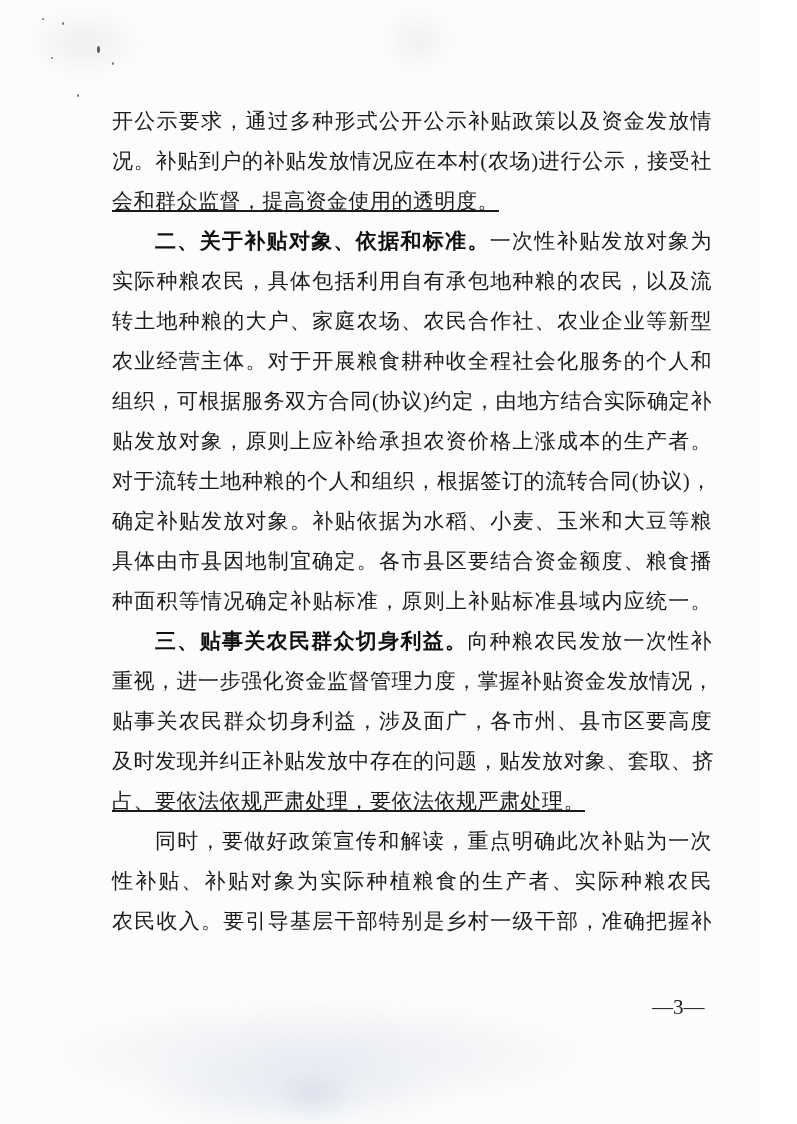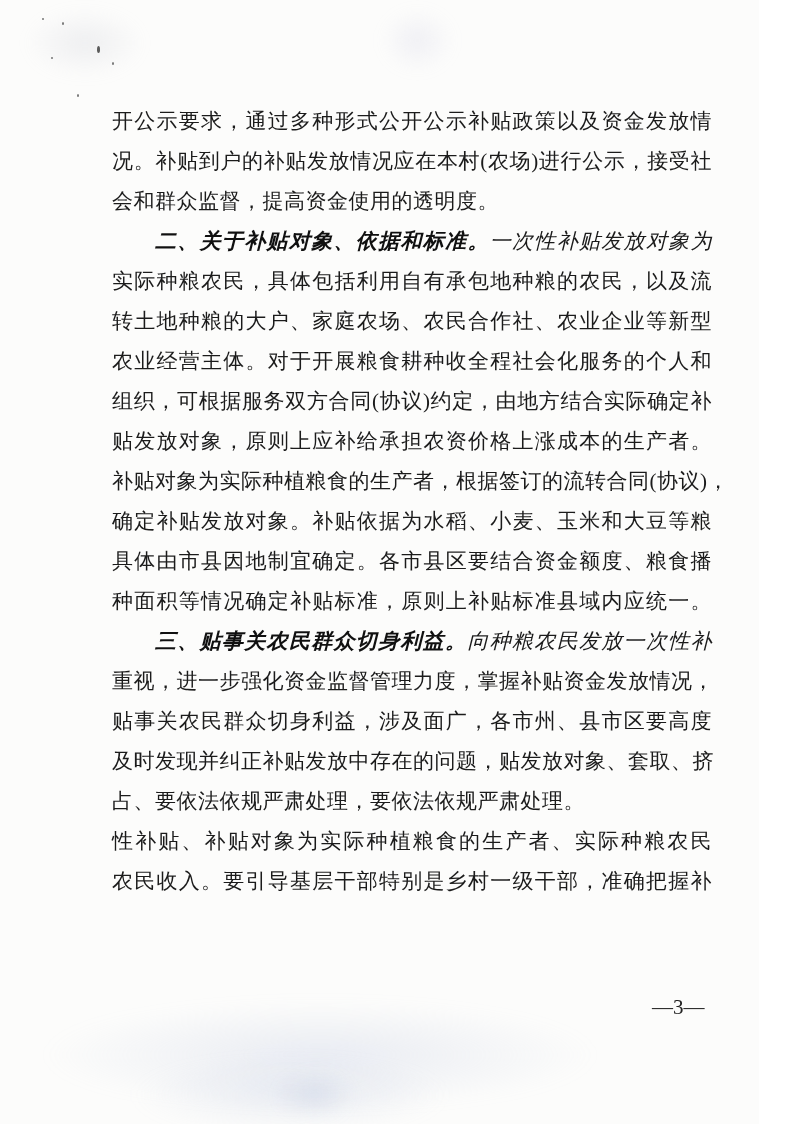--- a/index.html
+++ b/index.html
@@ -24,22 +24,22 @@
     height: 40px;
     line-height: 40px;
     font-size: 21px;
     color: #1b1b1b;
     text-align: justify;
     text-align-last: justify;
     white-space: nowrap;
     box-sizing: border-box;
     letter-spacing: 0.5px;
   }
-  .text-line.no-fill { text-align-last: left; }
-  .text-line.indent { padding-left: 43px; font-style: italic; }
+  .text-line.no-fill { text-align-last: left; text-decoration: underline; }
+  .text-line.indent { padding-left: 43px; }
   .seg.bold {
     font-weight: 700;
     color: #101010;
     font-family: "Liberation Sans", "DejaVu Sans", sans-serif;
   }
   .page-number {
     position: absolute;
     left: 652px;
     top: 995px;
     font-size: 21px;
@@ -103,33 +103,34 @@
         <div class="text-line"><span class="seg">况。补贴到户的补贴发放情况应在本村(农场)进行公示，接受社</span></div>
         <div class="text-line no-fill"><span class="seg">会和群众监督，提高资金使用的透明度。</span></div>
       </div>
       <div class="paragraph">
         <div class="text-line indent"><span class="seg bold">二、关于补贴对象、依据和标准。</span><span class="seg">一次性补贴发放对象为</span></div>
         <div class="text-line"><span class="seg">实际种粮农民，具体包括利用自有承包地种粮的农民，以及流</span></div>
         <div class="text-line"><span class="seg">转土地种粮的大户、家庭农场、农民合作社、农业企业等新型</span></div>
         <div class="text-line"><span class="seg">农业经营主体。对于开展粮食耕种收全程社会化服务的个人和</span></div>
         <div class="text-line"><span class="seg">组织，可根据服务双方合同(协议)约定，由地方结合实际确定补</span></div>
         <div class="text-line"><span class="seg">贴发放对象，原则上应补给承担农资价格上涨成本的生产者。</span></div>
-        <div class="text-line"><span class="seg">补贴对象为实际种植粮食的生产者，根据签订的流转合同(协议)，</span></div>
+        <div class="text-line"><span class="seg">对于流转土地种粮的个人和组织，根据签订的流转合同(协议)，</span></div>
         <div class="text-line"><span class="seg">确定补贴发放对象。补贴依据为水稻、小麦、玉米和大豆等粮</span></div>
         <div class="text-line"><span class="seg">具体由市县因地制宜确定。各市县区要结合资金额度、粮食播</span></div>
         <div class="text-line"><span class="seg">种面积等情况确定补贴标准，原则上补贴标准县域内应统一。</span></div>
       </div>
       <div class="paragraph">
         <div class="text-line indent"><span class="seg bold">三、贴事关农民群众切身利益。</span><span class="seg">向种粮农民发放一次性补</span></div>
         <div class="text-line"><span class="seg">重视，进一步强化资金监督管理力度，掌握补贴资金发放情况，</span></div>
         <div class="text-line"><span class="seg">贴事关农民群众切身利益，涉及面广，各市州、县市区要高度</span></div>
         <div class="text-line"><span class="seg">及时发现并纠正补贴发放中存在的问题，贴发放对象、套取、挤</span></div>
         <div class="text-line no-fill"><span class="seg">占、要依法依规严肃处理，要依法依规严肃处理。</span></div>
       </div>
       <div class="paragraph">
+        <div class="text-line indent"><span class="seg">同时，要做好政策宣传和解读，重点明确此次补贴为一次</span></div>
         <div class="text-line"><span class="seg">性补贴、补贴对象为实际种植粮食的生产者、实际种粮农民</span></div>
         <div class="text-line"><span class="seg">农民收入。要引导基层干部特别是乡村一级干部，准确把握补</span></div>
       </div>
     </div>
 
   <div class="page-number">—3—</div>
 
 </div>
 
 </body></html>

